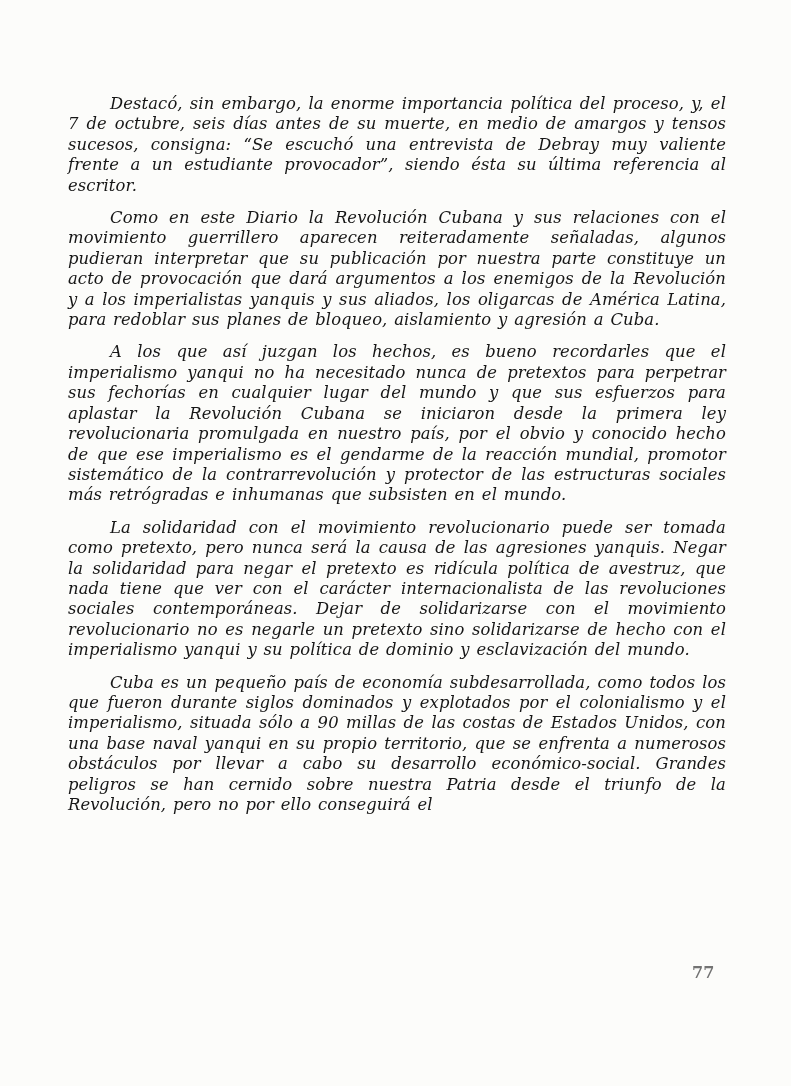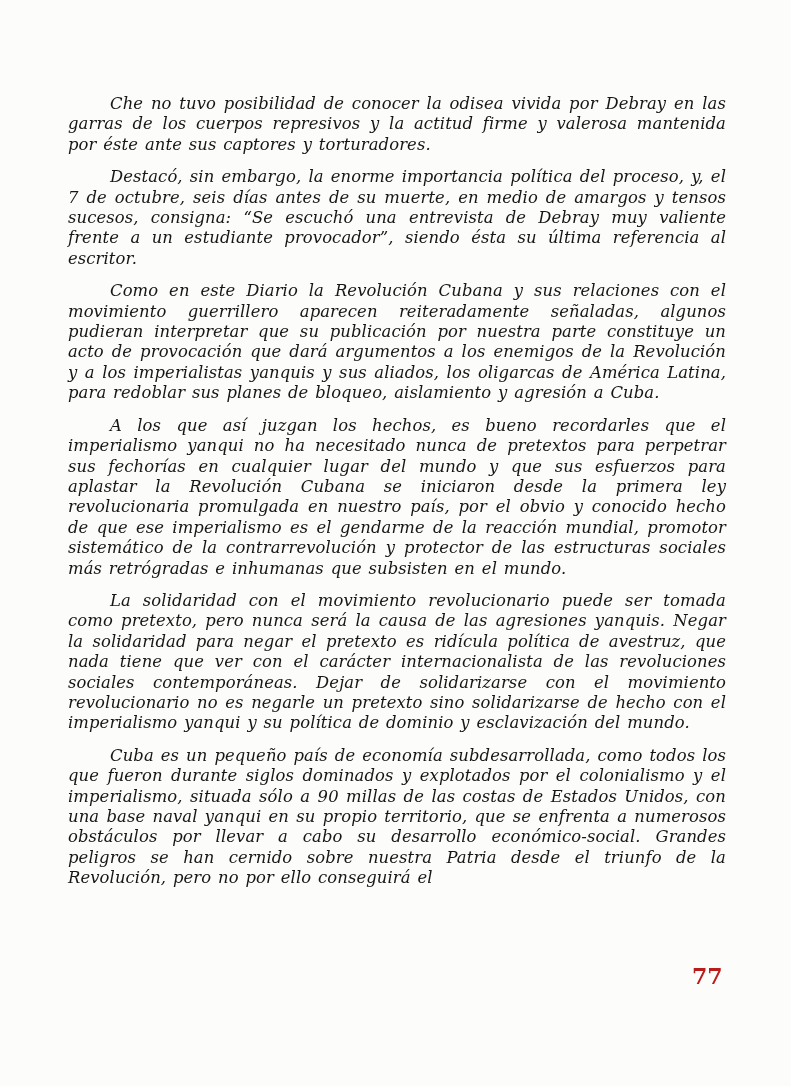--- a/index.html
+++ b/index.html
@@ -34,30 +34,29 @@
     margin: 0 0 12px 0;
     text-indent: 42px;
   }
   .page-number {
     position: absolute;
     left: 692px;
     top: 963px;
     font-family: "DejaVu Serif", "Liberation Serif", serif;
     font-style: normal;
     font-weight: bold;
-    font-size: 22px;
-    color: #b91c1c;
+    font-size: 16px;
+    color: #737373;
   }
 </style>
 </head>
 <body>
 
 <div class="page">
   <div class="text-block">
-    <p>Che no tuvo posibilidad de conocer la odisea vivida por Debray en las garras de los cuerpos represivos y la actitud firme y valerosa mantenida por éste ante sus captores y torturadores.</p>
     <p>Destacó, sin embargo, la enorme importancia política del proceso, y, el 7 de octubre, seis días antes de su muerte, en medio de amargos y tensos sucesos, consigna: “Se escuchó una entrevista de Debray muy valiente frente a un estudiante provocador”, siendo ésta su última referencia al escritor.</p>
     <p>Como en este Diario la Revolución Cubana y sus relaciones con el movimiento guerrillero aparecen reiteradamente señaladas, algunos pudieran interpretar que su publicación por nuestra parte constituye un acto de provocación que dará argumentos a los enemigos de la Revolución y a los imperialistas yanquis y sus aliados, los oligarcas de América Latina, para redoblar sus planes de bloqueo, aislamiento y agresión a Cuba.</p>
     <p>A los que así juzgan los hechos, es bueno recordarles que el imperialismo yanqui no ha necesitado nunca de pretextos para perpetrar sus fechorías en cualquier lugar del mundo y que sus esfuerzos para aplastar la Revolución Cubana se iniciaron desde la primera ley revolucionaria promulgada en nuestro país, por el obvio y conocido hecho de que ese imperialismo es el gendarme de la reacción mundial, promotor sistemático de la contrarrevolución y protector de las estructuras sociales más retrógradas e inhumanas que subsisten en el mundo.</p>
     <p>La solidaridad con el movimiento revolucionario puede ser tomada como pretexto, pero nunca será la causa de las agresiones yanquis. Negar la solidaridad para negar el pretexto es ridícula política de avestruz, que nada tiene que ver con el carácter internacionalista de las revoluciones sociales contemporáneas. Dejar de solidarizarse con el movimiento revolucionario no es negarle un pretexto sino solidarizarse de hecho con el imperialismo yanqui y su política de dominio y esclavización del mundo.</p>
     <p>Cuba es un pequeño país de economía subdesarrollada, como todos los que fueron durante siglos dominados y explotados por el colonialismo y el imperialismo, situada sólo a 90 millas de las costas de Estados Unidos, con una base naval yanqui en su propio territorio, que se enfrenta a numerosos obstáculos por llevar a cabo su desarrollo económico-social. Grandes peligros se han cernido sobre nuestra Patria desde el triunfo de la Revolución, pero no por ello conseguirá el</p>
   </div>
   <div class="page-number">77</div>
 </div>
 
 </body></html>

